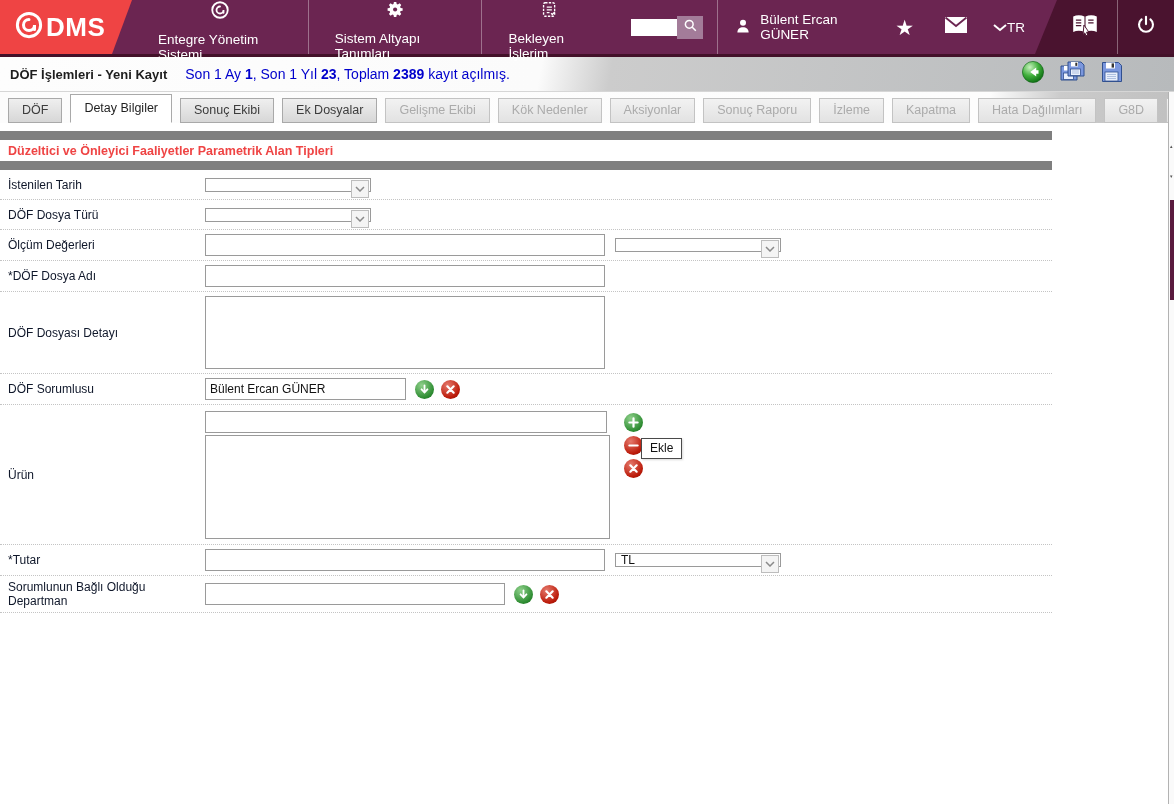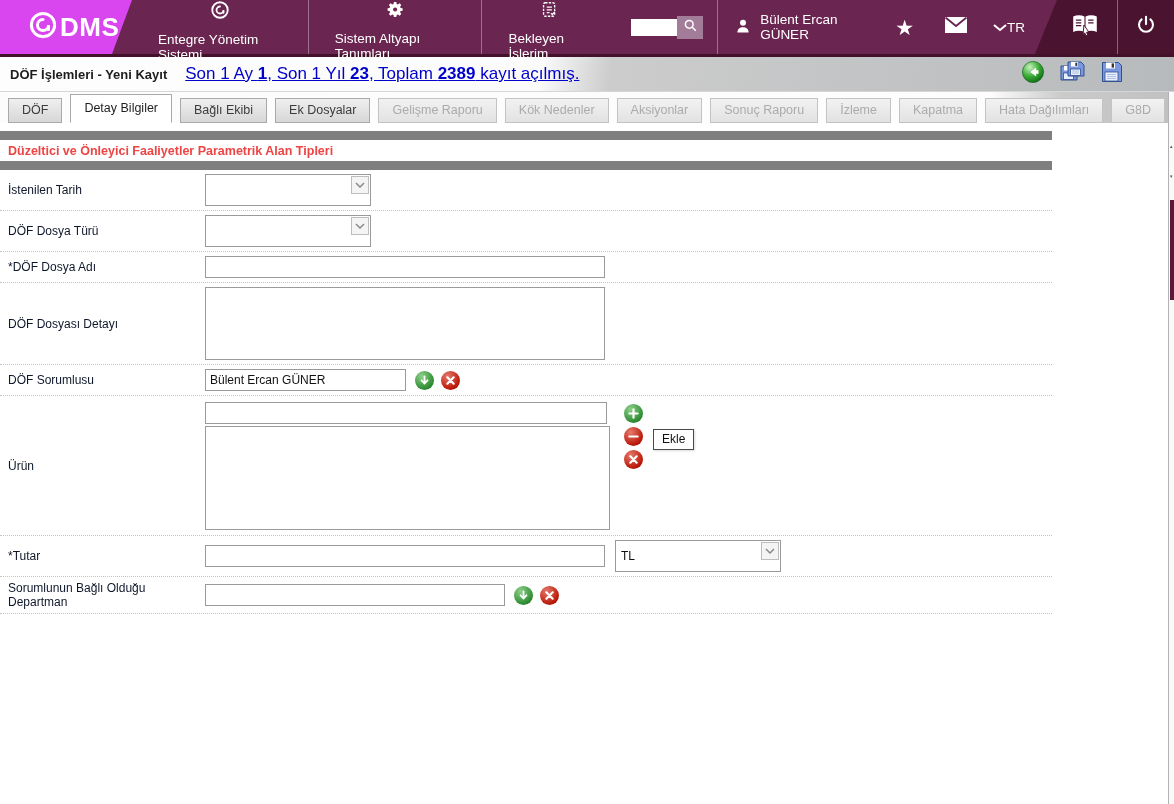--- a/index.html
+++ b/index.html
@@ -3,21 +3,21 @@
 <meta charset="utf-8">
 <style>
   * { margin:0; padding:0; box-sizing:border-box; }
   html,body { width:1174px; height:804px; background:#fff; overflow:hidden;
     font-family:"Liberation Sans","DejaVu Sans",sans-serif; }
   .app { position:relative; width:1174px; height:804px; background:#fff; }
 
   
   .hdr { position:relative; height:57px; background:#6B2551; display:flex; align-items:stretch;
          border-bottom:3px solid #431129; color:#fff; }
-  .logo-sec { width:132px; background:#d946ef; display:flex; align-items:center; padding-left:28px;
+  .logo-sec { width:132px; background:#ef4444; display:flex; align-items:center; padding-left:14px;
       clip-path:polygon(0 0,100% 0,calc(100% - 20px) 100%,0 100%); flex:none; }
   .logo-sec .q-ico { margin-right:2px; }
   .logo-txt { font-size:26px; font-weight:bold; letter-spacing:.5px; }
   .menu-item { display:flex; align-items:center; gap:9px; padding:0 26px; font-size:13.5px; cursor:pointer;flex-direction:column; }
   .vsep { width:1px; background:rgba(255,255,255,.35); margin:0; flex:none; }
   .search-wrap { display:flex; align-items:center; margin:0 14px; }
   .search-inp { width:46px; height:17px; border:none; background:#fff; outline:none; font-size:11px; padding:0 3px; }
   .search-btn { width:26px; height:23px; background:#A37C99; border:none; display:flex; align-items:center; justify-content:center; cursor:pointer; }
   .user-sec { display:flex; align-items:center; gap:8px; padding:0 16px; font-size:13.5px; }
   .hdr-ico { display:flex; align-items:center; justify-content:center; padding:0 15px; cursor:pointer; }
@@ -25,21 +25,21 @@
   .lang { display:flex; align-items:center; padding:0 10px; font-size:13.5px; }
   .right-dark { margin-left:auto; display:flex; align-items:stretch; background:#4A132F;
       clip-path:polygon(22px 0,100% 0,100% 100%,0 100%); padding-left:18px; flex:none; }
   .right-dark .hdr-ico { padding:0 17px; }
 
   
   .toolbar { height:35px; display:flex; align-items:center; padding:0 10px;
      background:linear-gradient(100deg,#fdfdfd 0%,#fbfbfb 46%,#cccccc 52%,#b7babc 100%);
      border-bottom:1px solid #d6d6d6;justify-content:center; }
   .tb-title { font-size:13px; font-weight:bold; color:#1d1d1d; }
-  .tb-link { margin-left:18px; font-size:17px; color:#0000CC; text-decoration:underline; cursor:pointer; }
+  .tb-link { margin-left:18px; font-size:14px; color:#0000CC; cursor:pointer; }
   .tb-link b { font-weight:bold; }
   .tb-icons { margin-left:auto; margin-right:40px; display:flex; align-items:center; gap:14px; }
   .tb-icons > * { cursor:pointer; }
 
   
   .tabbar { height:31px; display:flex; align-items:flex-end; gap:8px; padding:0 0 0 8px;
      background:linear-gradient(100deg,#fcfcfc 0%,#fdfdfd 84%,#cbcbcb 90%,#c0c0c0 100%); }
   .tab { height:25px; line-height:23px; padding:0 13px; font-size:12.5px; color:#3c3c3c;
      background:linear-gradient(#efefef,#d7d7d7); border:1px solid #a9a9a9; cursor:pointer; white-space:nowrap; }
   .tab.active { height:29px; line-height:27px; background:#fff; border-bottom:1px solid #fff; color:#1f1f1f; }
@@ -47,36 +47,36 @@
 
   
   .content { position:relative; padding:8px 0 0 0; background:#fff; height:690px; }
   .hr-bar { width:1052px; height:9px; background:#7F7F7F; }
   .sec-title { width:1052px; padding:4px 0 3px 8px; font-size:12.5px; font-weight:bold; color:#ef4444; }
   .frow { display:flex; align-items:center; width:1052px; border-bottom:1px dotted #c4c4c4;
           padding:4px 0 4px 8px; min-height:30px; }
   .flabel { width:197px; flex:none; font-size:12px; color:#0f172a; }
   .ti { height:22px; border:1px solid #9a9a9a; background:#fff; padding:0 4px; font-size:12px;
         font-family:"Liberation Sans","DejaVu Sans",sans-serif; color:#111; outline:none; }
-  .combo { width:166px; height:32px; border:1px solid #9a9a9a; background:#fff; position:relative;
+  .combo { width:166px; height:14px; border:1px solid #9a9a9a; background:#fff; position:relative;
            font-size:12px; color:#111; display:flex; align-items:center; padding-left:5px; cursor:pointer; }
   .combo-btn { position:absolute; right:1px; top:1px; width:18px; height:18px; background:#f4f4f4;
            border:1px solid #bdbdbd; display:flex; align-items:center; justify-content:center; }
   .tarea { border:1px solid #9a9a9a; background:#fff; resize:none; outline:none; font-size:12px;
            font-family:"Liberation Sans","DejaVu Sans",sans-serif; }
   .listbox { border:1px solid #9a9a9a; background:#fff; }
   .cico { width:19px; height:19px; border-radius:50%; display:inline-flex; align-items:center;
           justify-content:center; flex:none; cursor:pointer; }
   .cico svg { display:block; }
   .cico.green { background:radial-gradient(circle at 35% 28%, #8ed08a, #2f8d33 68%, #15611a); }
   .cico.red   { background:radial-gradient(circle at 35% 28%, #e5796c, #bb1a09 68%, #7e0e03); }
   .icon-gap { display:inline-flex; gap:7px; margin-left:9px; align-items:center; }
   .urun-field { position:relative; }
   .tooltip { position:absolute; left:436px; top:27px; background:#fff; border:1px solid #4a4a4a;
-             padding:2px 8px 3px 8px; font-size:12px; color:#111; box-shadow:1px 1px 2px rgba(0,0,0,.15);margin-left:12px; }
+             padding:2px 8px 3px 8px; font-size:12px; color:#111; box-shadow:1px 1px 2px rgba(0,0,0,.15); }
 
   
   .vscroll { position:absolute; top:92px; right:0; width:6px; bottom:0; background:#fafafa;
              border-left:1px solid #b2b2b2; }
   .vscroll .mark { position:absolute; left:1px; width:4px; height:4px; color:#555; font-size:5px; line-height:4px; }
   .vscroll .thumb { position:absolute; left:1px; width:4px; top:108px; height:100px; background:#5a1a3e; }
 </style>
 </head>
 <body>
 
@@ -233,23 +233,23 @@
             <rect x="5" y="12" width="13" height="9" fill="#e9effc" stroke="#31508f" stroke-width=".8"></rect>
             <path d="M7 14.5h9M7 16.5h9M7 18.5h9" stroke="#9fb4d8" stroke-width=".8"></path>
           </svg>
       </span>
     </div>
   </div>
 
   <div class="tabbar">
       <div class="tab ">DÖF</div>
       <div class="tab active">Detay Bilgiler</div>
-      <div class="tab ">Bağlı Ekibi</div>
+      <div class="tab ">Sonuç Ekibi</div>
       <div class="tab ">Ek Dosyalar</div>
-      <div class="tab disabled">Gelişme Raporu</div>
+      <div class="tab disabled">Gelişme Ekibi</div>
       <div class="tab disabled">Kök Nedenler</div>
       <div class="tab disabled">Aksiyonlar</div>
       <div class="tab disabled">Sonuç Raporu</div>
       <div class="tab disabled">İzleme</div>
       <div class="tab disabled">Kapatma</div>
       <div class="tab disabled">Hata Dağılımları</div>
       <div class="tab disabled">G8D</div>
       <div class="tab disabled">Yorumlar</div>
     </div>
 
@@ -275,20 +275,32 @@
       <div class="combo">
         <span></span>
         <span class="combo-btn">
           <svg width="10" height="6" viewBox="0 0 10 6">
               <path d="M1 1l4 4 4-4" stroke="#8a8a8a" stroke-width="1.5" fill="none"></path>
             </svg>
         </span>
       </div>
     </div>
 
+    <div class="frow">
+      <span class="flabel">Ölçüm Değerleri</span>
+      <input class="ti" style="width: 400px;" value="">
+      <div class="combo" style="margin-left:10px">
+        <span></span>
+        <span class="combo-btn">
+          <svg width="10" height="6" viewBox="0 0 10 6">
+              <path d="M1 1l4 4 4-4" stroke="#8a8a8a" stroke-width="1.5" fill="none"></path>
+            </svg>
+        </span>
+      </div>
+    </div>
 
     <div class="frow">
       <span class="flabel">*DÖF Dosya Adı</span>
       <input class="ti" style="width: 400px;" value="">
     </div>
 
     <div class="frow" style="min-height:82px">
       <span class="flabel">DÖF Dosyası Detayı</span>
       <textarea class="tarea" style="width: 400px; height: 73px;"></textarea>
     </div>

